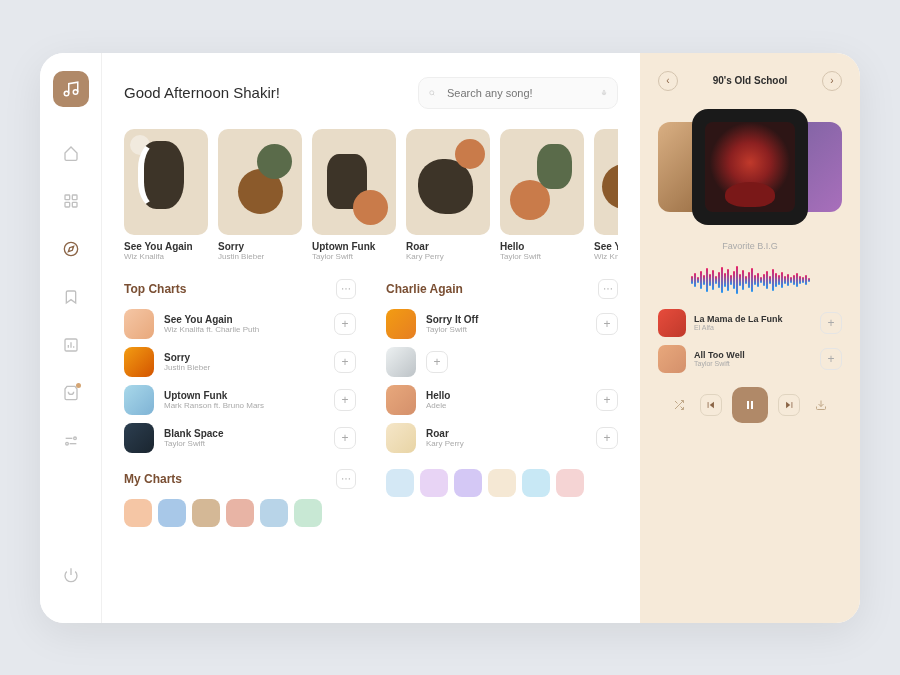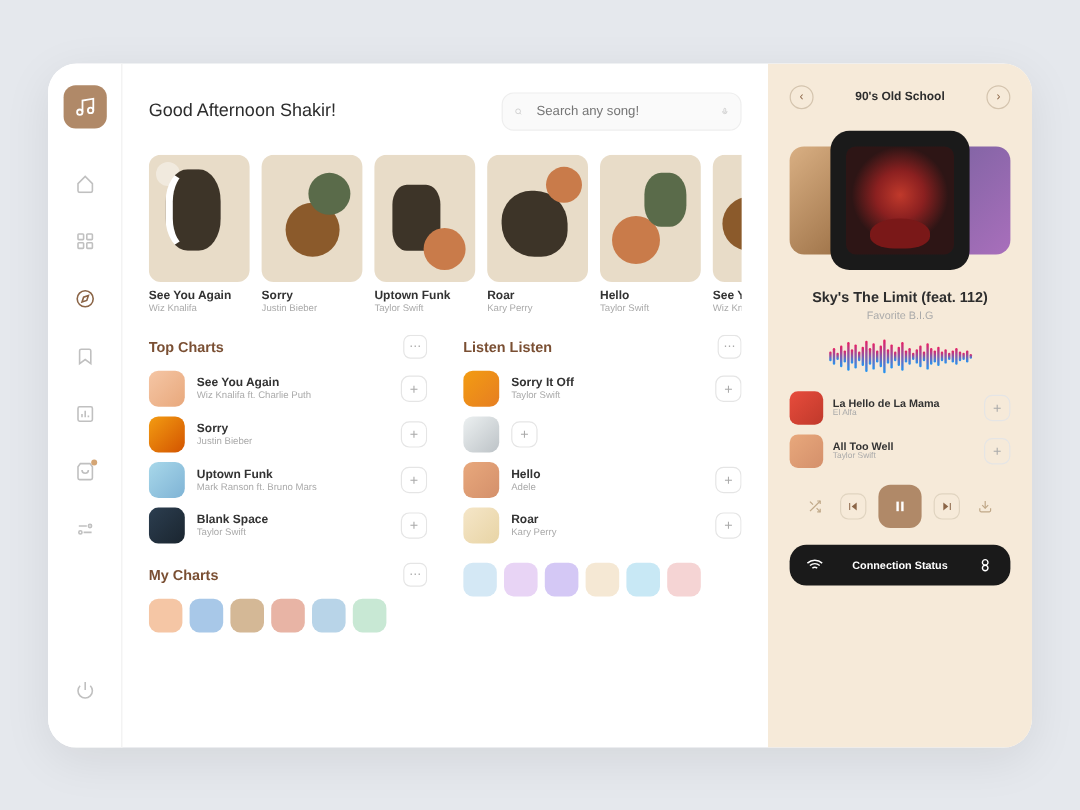--- a/index.html
+++ b/index.html
@@ -247,21 +247,21 @@
           <div class="avatar" style="background:#a8c8e8"></div>
           <div class="avatar" style="background:#d4b896"></div>
           <div class="avatar" style="background:#e8b4a5"></div>
           <div class="avatar" style="background:#b8d4e8"></div>
           <div class="avatar" style="background:#c8e8d4"></div>
         </div>
       </div>
 
       <div class="col">
         <div class="sec-head">
-            <div class="sec-title">Listen Listen</div>
+            <div class="sec-title">Charlie Again</div>
             <div class="more-btn">⋯</div>
           </div>
         <div class="list">
           <div class="row">
               <div class="thumb" style="background:linear-gradient(135deg,#f39c12,#e67e22)"></div>
               <div class="row-txt">
                 <div class="row-title">Sorry It Off</div>
                 <div class="row-sub">Taylor Swift</div>
               </div>
               <div class="add-btn">+</div>
@@ -305,21 +305,20 @@
       <div class="p-label">90's Old School</div>
       <div class="p-nav">›</div>
     </div>
     <div class="album-row">
       <div class="album-side side-l"></div>
       <div class="album-main">
           <div class="album-art"></div>
         </div>
       <div class="album-side side-r"></div>
     </div>
-    <div class="now-title">Sky's The Limit (feat. 112)</div>
     <div class="now-artist">Favorite B.I.G</div>
     <div class="wave">
       <span style="height:8px"></span>
         <span style="height:14px"></span>
         <span style="height:6px"></span>
         <span style="height:18px"></span>
         <span style="height:10px"></span>
         <span style="height:24px"></span>
         <span style="height:12px"></span>
         <span style="height:20px"></span>
@@ -353,21 +352,21 @@
         <span style="height:14px"></span>
         <span style="height:8px"></span>
         <span style="height:6px"></span>
         <span style="height:10px"></span>
         <span style="height:4px"></span>
     </div>
     <div class="queue">
       <div class="q-row">
           <div class="q-thumb" style="background:linear-gradient(135deg,#e74c3c,#c0392b)"></div>
           <div class="q-txt">
-            <div class="q-title">La Hello de La Mama</div>
+            <div class="q-title">La Mama de La Funk</div>
             <div class="q-sub">El Alfa</div>
           </div>
           <div class="add-btn">+</div>
         </div>
       <div class="q-row">
           <div class="q-thumb" style="background:linear-gradient(135deg,#e8a87c,#d4906b)"></div>
           <div class="q-txt">
             <div class="q-title">All Too Well</div>
             <div class="q-sub">Taylor Swift</div>
           </div>
@@ -403,27 +402,14 @@
           </svg>
         </div>
       <div class="ctrl ghost">
           <svg width="12" height="12" viewBox="0 0 24 24" fill="none" stroke="currentColor" stroke-width="2">
             <path d="M21 15v4a2 2 0 01-2 2H5a2 2 0 01-2-2v-4"></path>
             <polyline points="7 10 12 15 17 10"></polyline>
             <line x1="12" y1="15" x2="12" y2="3"></line>
           </svg>
         </div>
     </div>
-    <div class="conn">
-      <svg width="14" height="14" viewBox="0 0 24 24" fill="none" stroke="currentColor" stroke-width="2">
-          <path d="M5 12.55a11 11 0 0114.08 0"></path>
-          <path d="M1.42 9a16 16 0 0121.16 0"></path>
-          <path d="M8.53 16.11a6 6 0 016.95 0"></path>
-          <line x1="12" y1="20" x2="12.01" y2="20"></line>
-        </svg>
-      <div class="conn-txt">Connection Status</div>
-      <svg width="14" height="14" viewBox="0 0 24 24" fill="none" stroke="currentColor" stroke-width="2">
-          <path d="M12 4c-2 0-4 2-4 4s2 4 4 4 4-2 4-4-2-4-4-4z"></path>
-          <path d="M12 12c-2 0-4 2-4 4s2 4 4 4 4-2 4-4-2-4-4-4z"></path>
-        </svg>
-    </div>
   </div>
 </div>
 
 </body></html>

